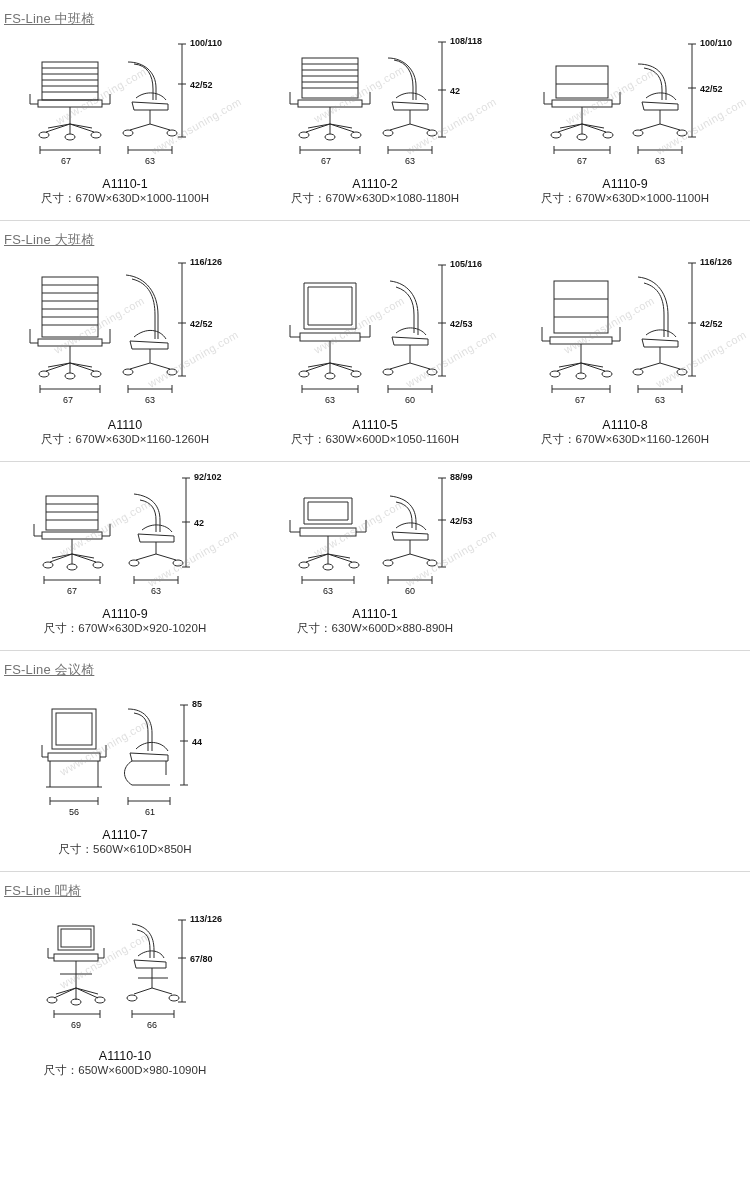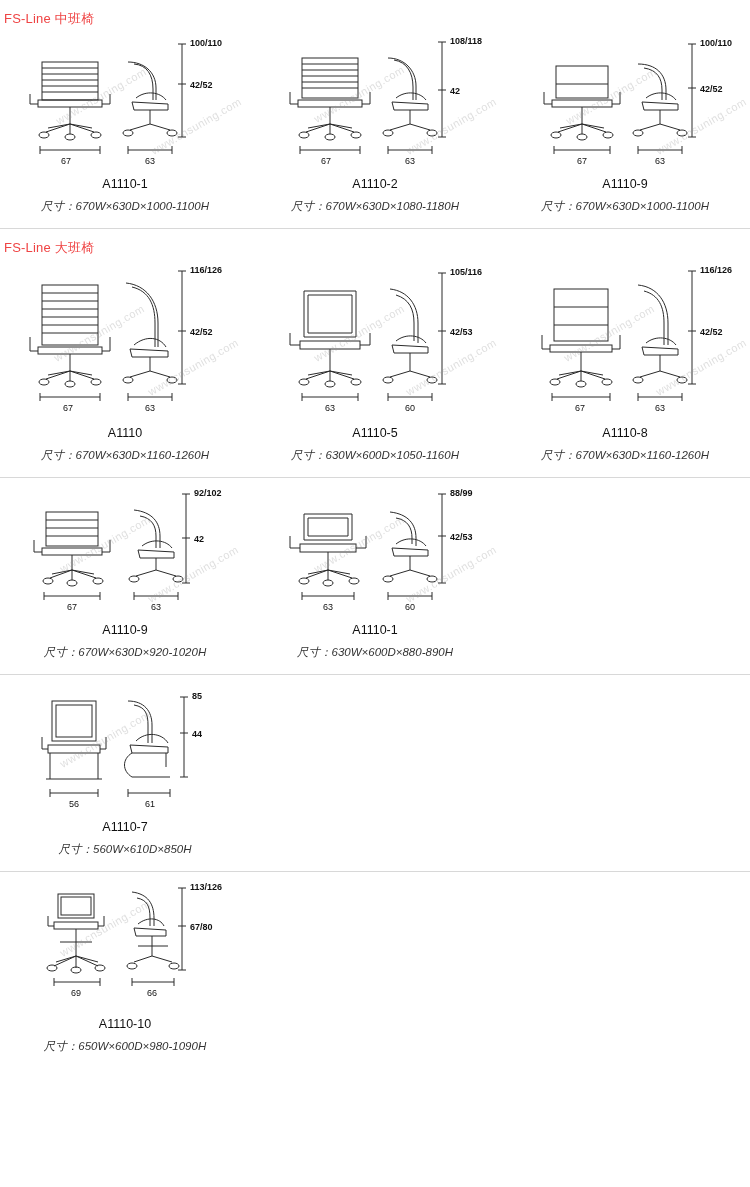--- a/index.html
+++ b/index.html
@@ -19,23 +19,24 @@
 
   .section {
     position: relative;
     border-bottom: 1px solid #d8d8d8;
     padding: 0 0 14px 0;
   }
   .section:last-child { border-bottom: none; }
 
   .section-title {
     font-size: 13px;
-    color: #ef4444;
+    color: #737373;
     padding: 10px 0 4px 4px;
     letter-spacing: 0.2px;
+    text-decoration: underline;
   }
 
   .row {
     display: flex;
     align-items: flex-start;
     width: 750px;
   }
   .cell {
     width: 250px;
     display: flex;
@@ -54,22 +55,20 @@
 
   .model {
     font-size: 12.5px;
     color: #111;
     margin-top: 10px;
     text-align: right;
   }
   .dims {
     font-size: 11.5px;
     color: #333;
-    margin-top: 8px;
-    font-style: italic;
   }
 
   
   .wm {
     position: absolute;
     font-size: 11px;
     color: rgba(150,150,150,0.30);
     transform: rotate(-30deg);
     white-space: nowrap;
     pointer-events: none;
@@ -503,20 +502,21 @@
         <div class="model">A1110-1</div>
         <div class="dims">尺寸：630W×600D×880-890H</div>
       </div>
 
       <div class="cell empty"></div>
 
     </div>
   </div>
 
   <div class="section">
+    <div class="section-title">FS-Line 会议椅</div>
     <div class="row">
 
       <div class="cell">
         <div class="drawing">
           <svg width="230" height="135" viewBox="0 0 230 135">
             <g fill="none" stroke="#2b2b2b" stroke-width="1">
               <rect x="42" y="26" width="44" height="40"></rect>
               <rect x="46" y="30" width="36" height="32"></rect>
               <rect x="38" y="70" width="52" height="8"></rect>
               <path d="M38 74 L32 74 L32 62"></path>
@@ -553,20 +553,21 @@
         <div class="dims">尺寸：560W×610D×850H</div>
       </div>
 
       <div class="cell empty"></div>
       <div class="cell empty"></div>
 
     </div>
   </div>
 
   <div class="section">
+    <div class="section-title">FS-Line 吧椅</div>
     <div class="row">
 
       <div class="cell">
         <div class="drawing">
           <svg width="230" height="135" viewBox="0 0 230 135">
             <g fill="none" stroke="#2b2b2b" stroke-width="1">
               <rect x="48" y="22" width="36" height="24"></rect>
               <rect x="51" y="25" width="30" height="18"></rect>
               <rect x="44" y="50" width="44" height="7"></rect>
               <path d="M44 54 L38 54 L38 44"></path>

